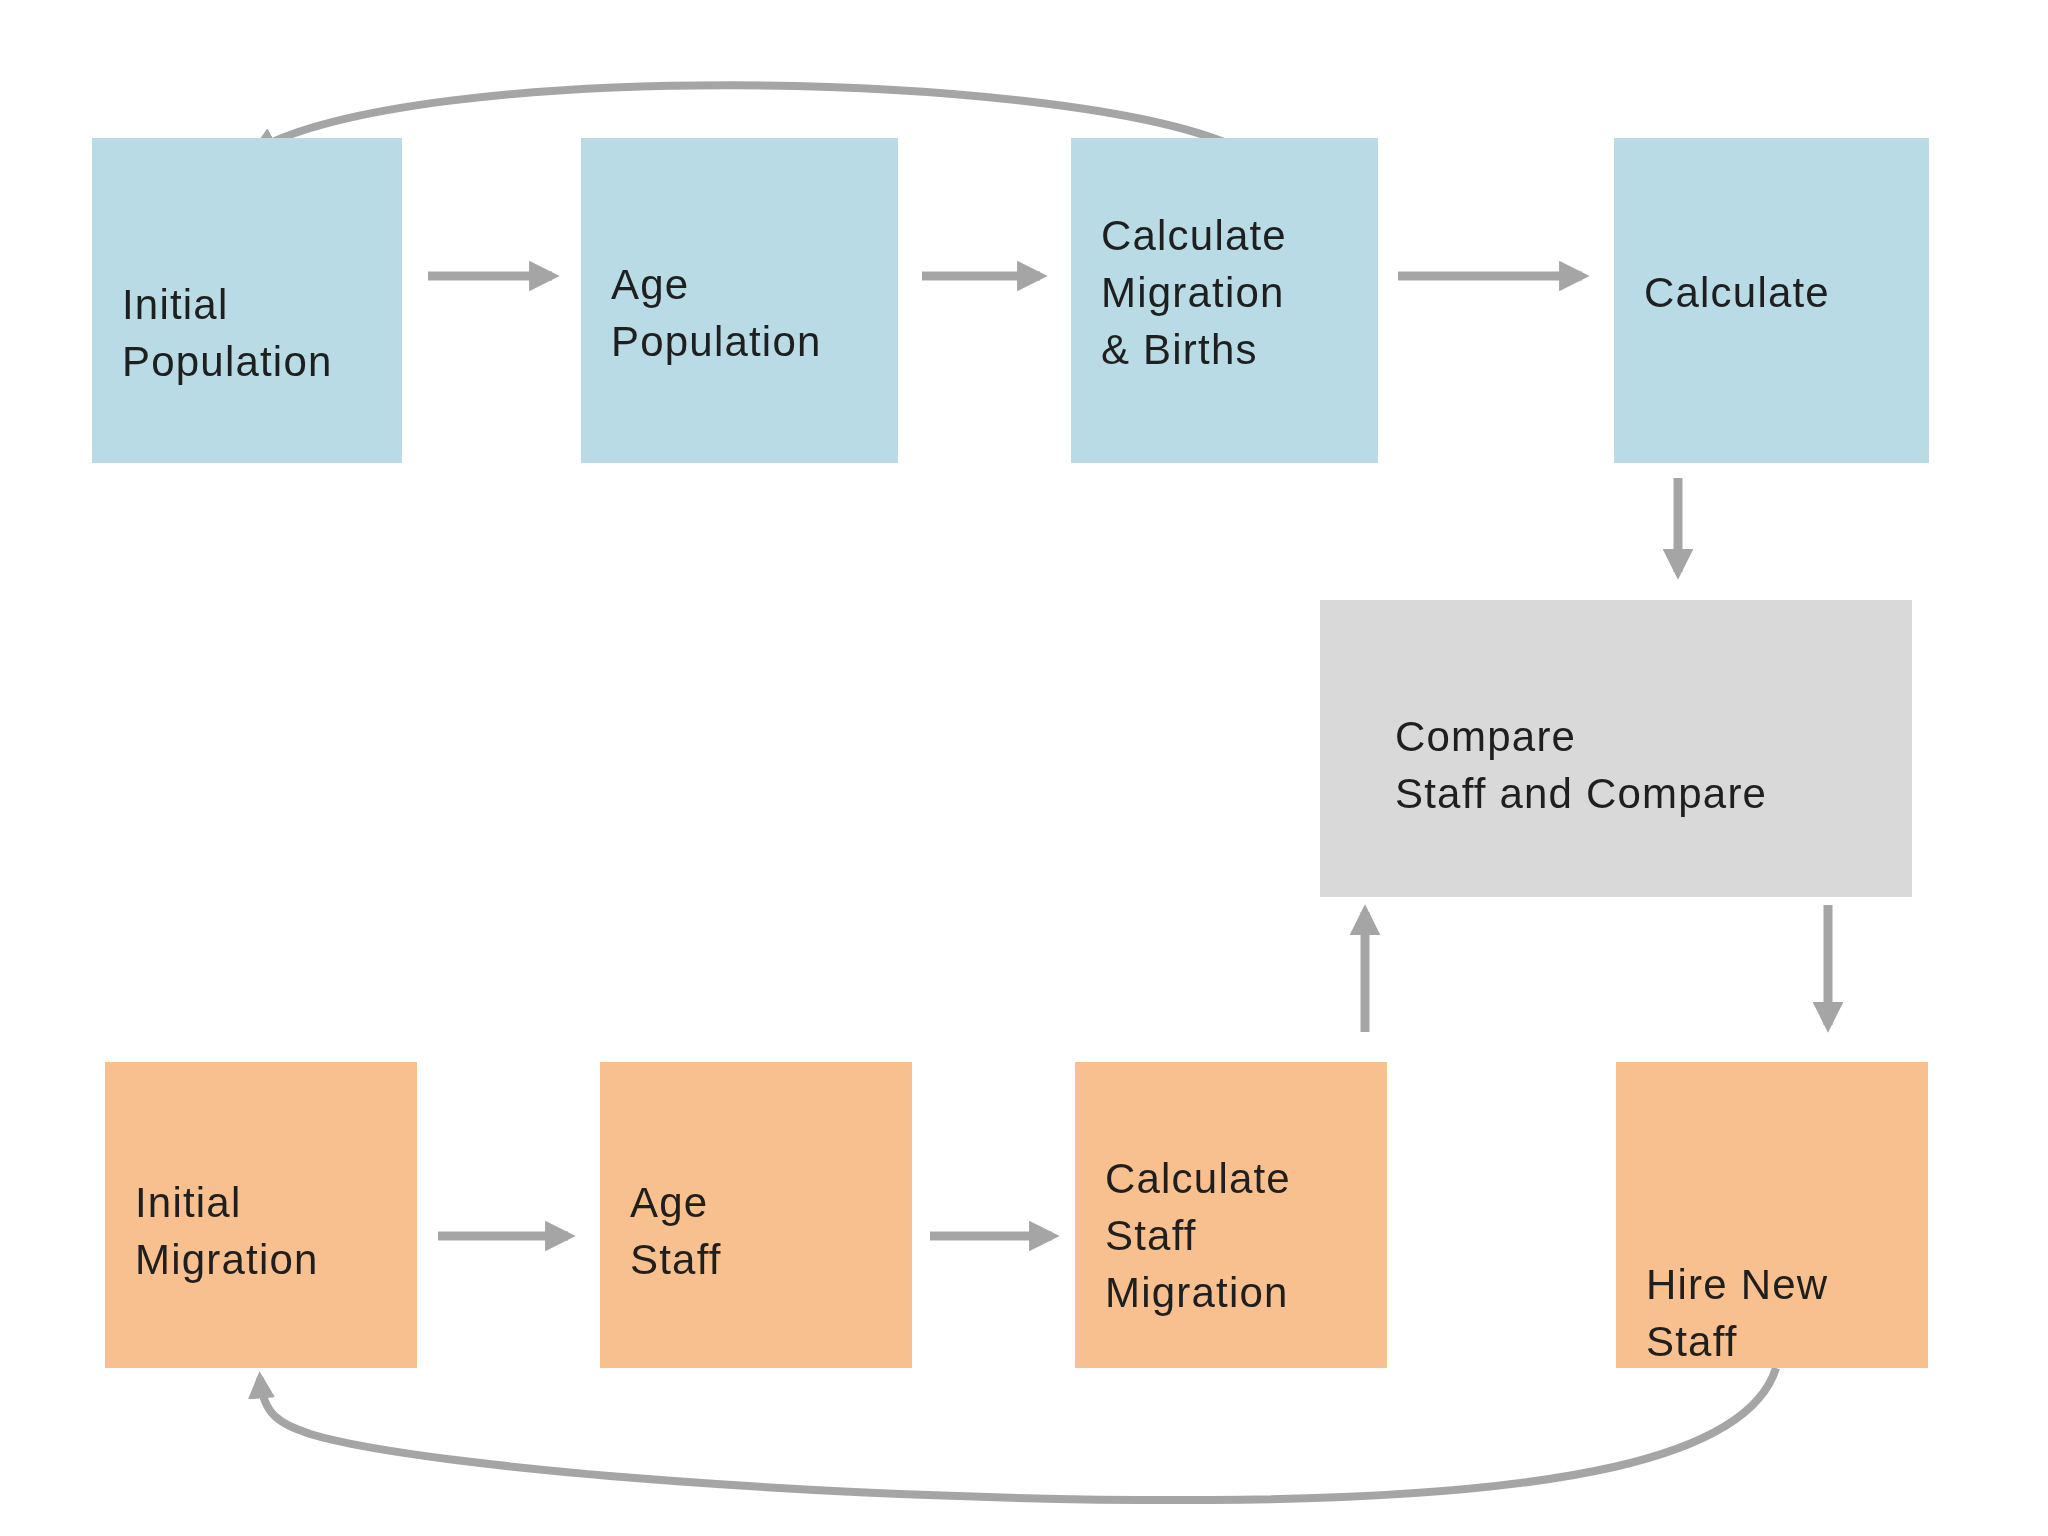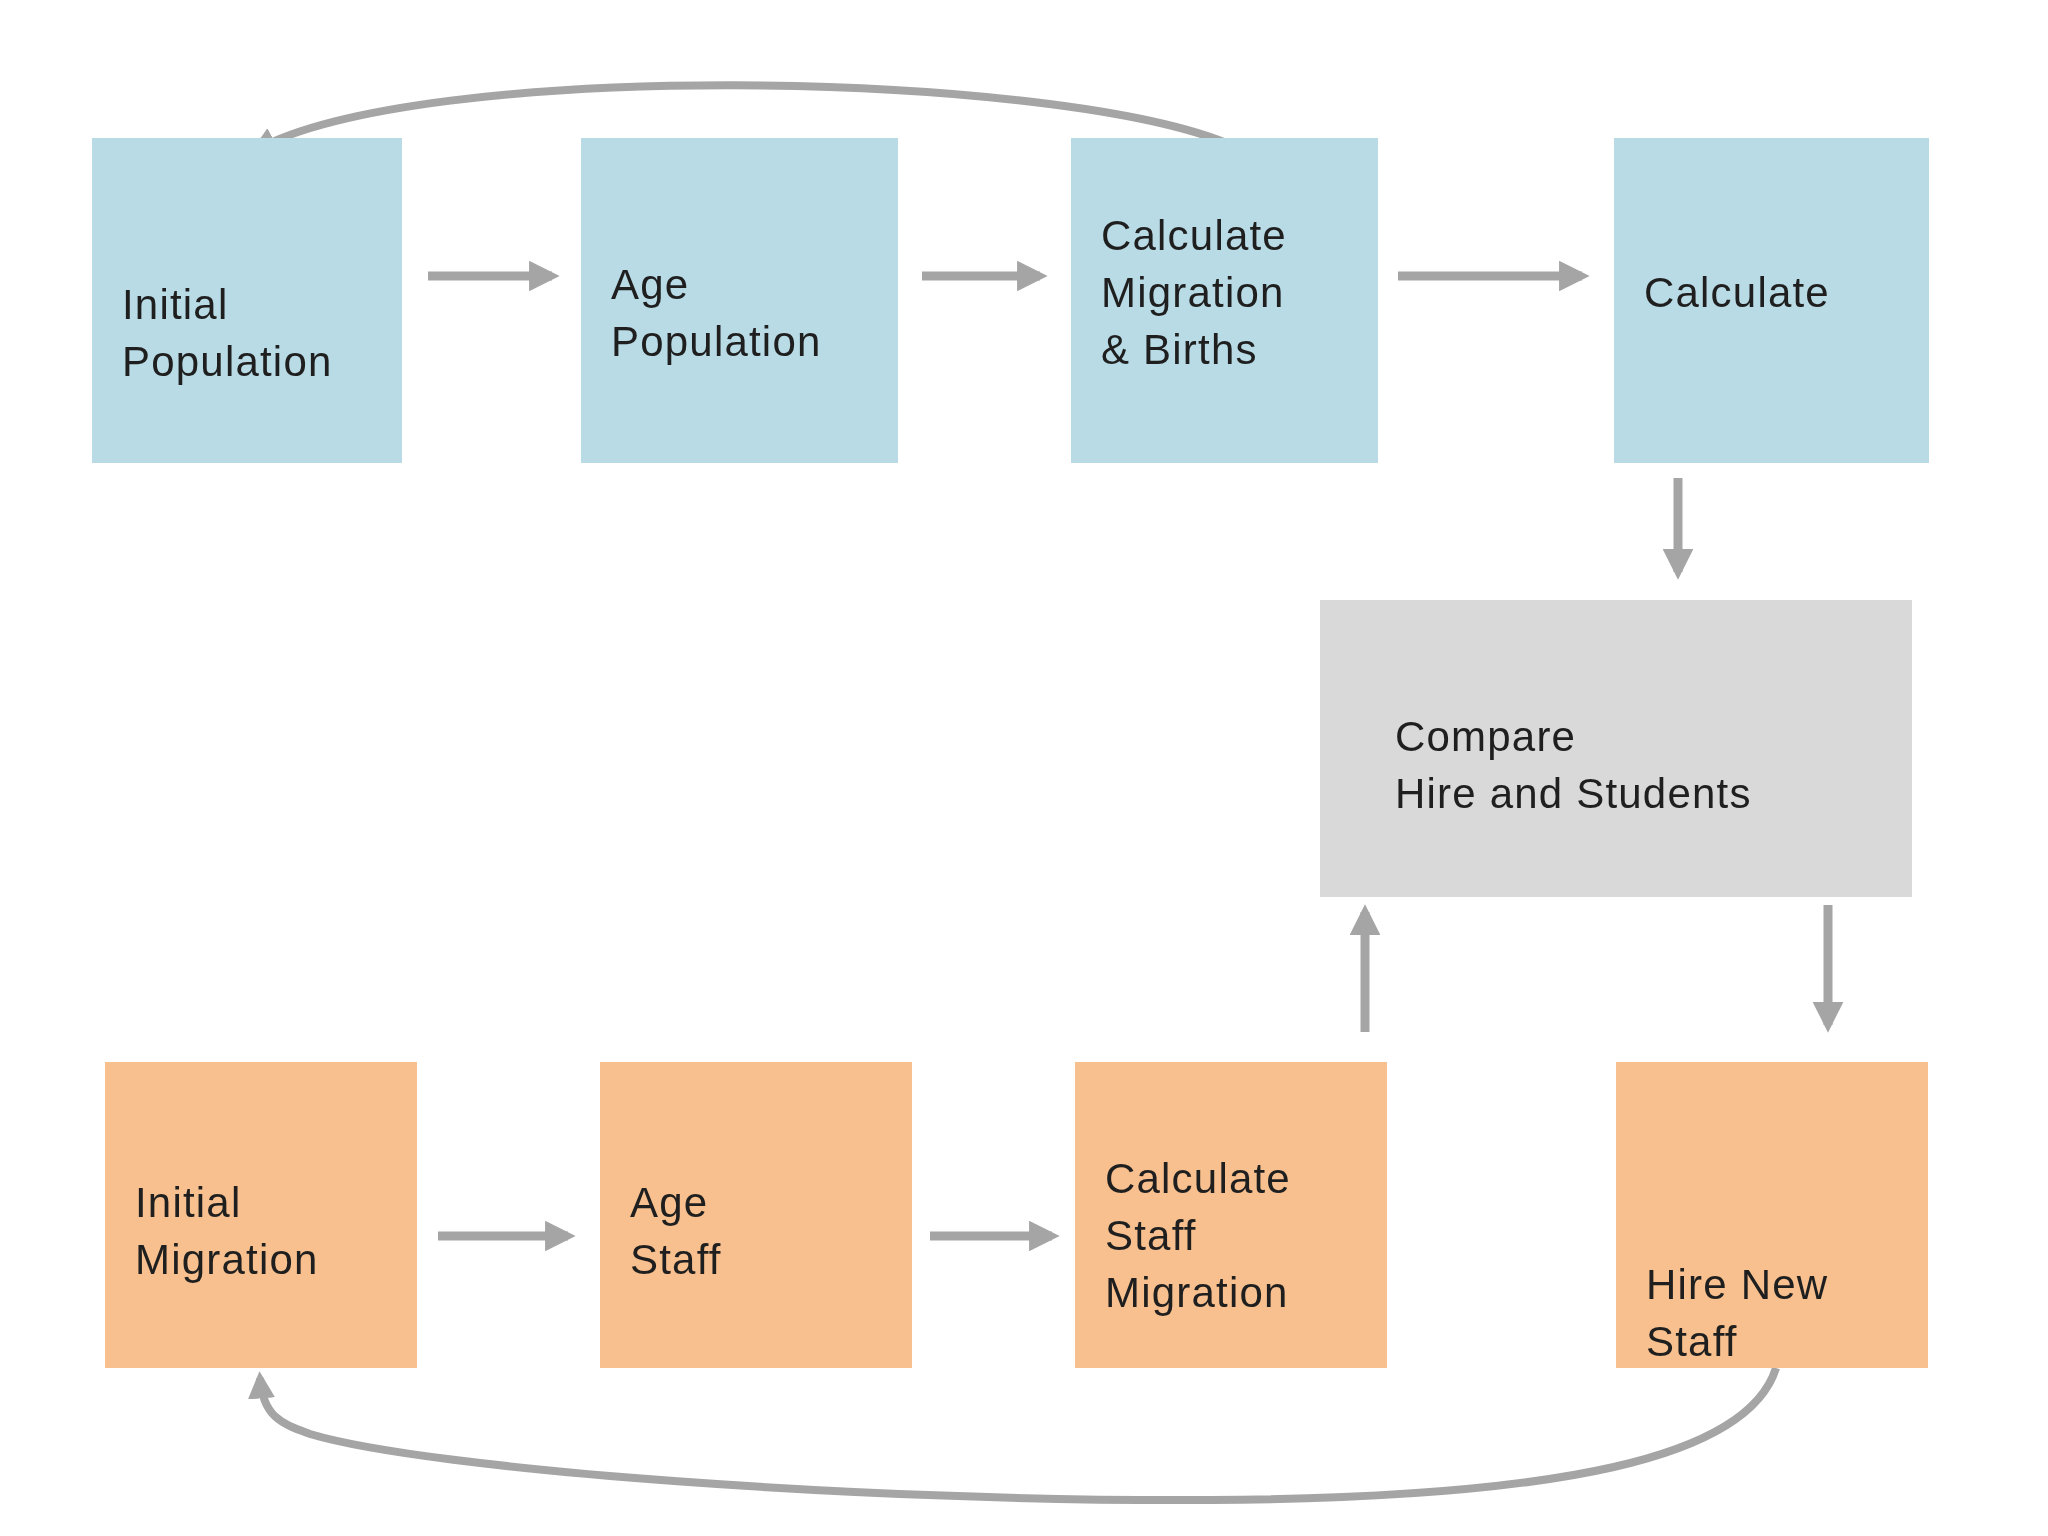--- a/index.html
+++ b/index.html
@@ -89,21 +89,21 @@
 
   <div class="node population" style="left:1614px; top:138px; width:315px; height:325px; --dy:-8px;">
     <div class="label">
       <span class="line">Calculate</span>
     </div>
   </div>
 
   <div class="node compare" style="left:1320px; top:600px; width:592px; height:297px; --dy:16px; --pl:75px;">
     <div class="label">
       <span class="line">Compare</span>
-      <span class="line">Hire and Students</span>
+      <span class="line">Staff and Compare</span>
     </div>
   </div>
 
   <div class="node staff" style="left:105px; top:1062px; width:312px; height:306px; --dy:16px;">
     <div class="label">
       <span class="line">Initial</span>
       <span class="line">Migration</span>
     </div>
   </div>
 

